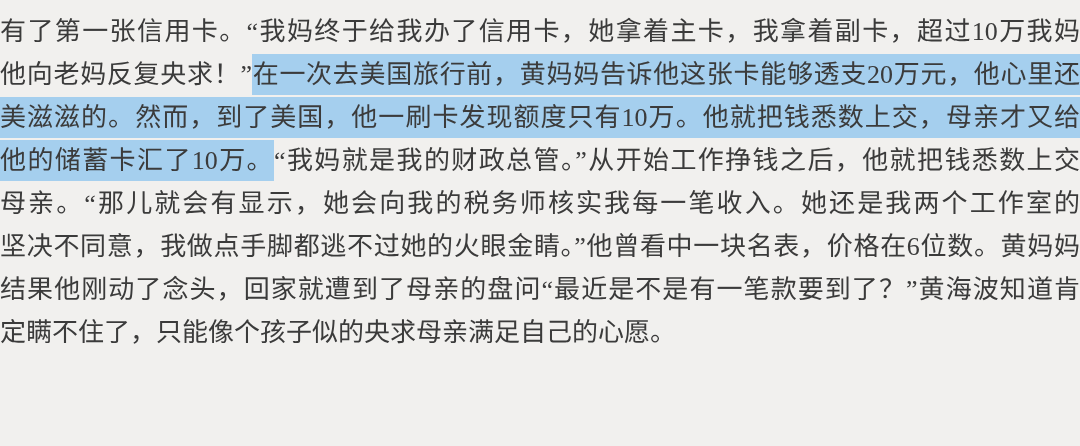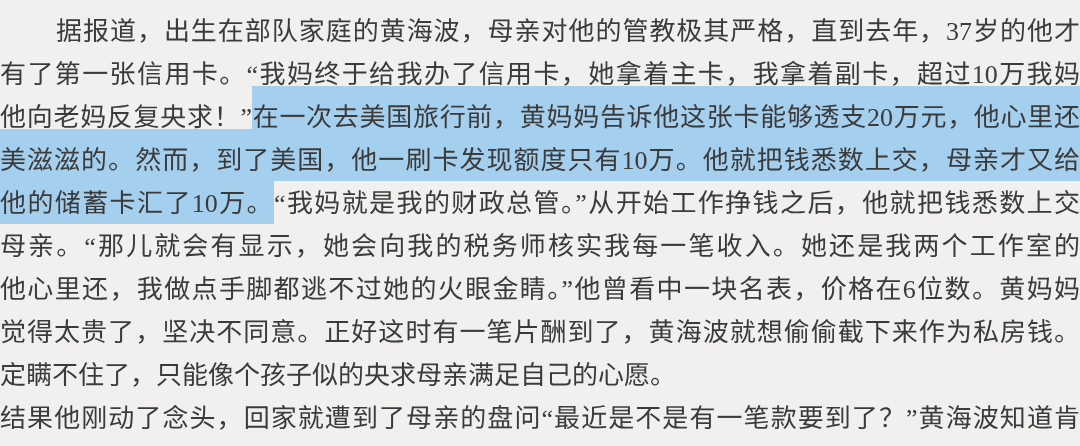--- a/index.html
+++ b/index.html
@@ -23,32 +23,30 @@
     height:43px;
     line-height:43px;
     text-align:justify;
     text-align-last:justify;
     overflow:visible;
   }
   .line.indent{ text-indent:56px; }
   .line.last{ text-align-last:left; }
   .hl{
     background-color:var(--hl);
-    padding-top:17px;
+    padding-top:6px;
     padding-bottom:6px;
     margin-top:28px;
   }
 </style>
 </head>
 <body>
 
 <div class="article" id="article-root">
-    <div class="line indent"><span class="plain">据报道，出生在部队家庭的黄海波，母亲对他的管教极其严格，直到去年，37岁的他才</span></div>
     <div class="line"><span class="plain">有了第一张信用卡。“我妈终于给我办了信用卡，她拿着主卡，我拿着副卡，超过10万我妈</span></div>
     <div class="line"><span class="plain">他向老妈反复央求！”</span><span class="hl">在一次去美国旅行前，黄妈妈告诉他这张卡能够透支20万元，他心里还</span></div>
     <div class="line"><span class="hl">美滋滋的。然而，到了美国，他一刷卡发现额度只有10万。他就把钱悉数上交，母亲才又给</span></div>
     <div class="line"><span class="hl">他的储蓄卡汇了10万。</span><span class="plain">“我妈就是我的财政总管。”从开始工作挣钱之后，他就把钱悉数上交</span></div>
     <div class="line"><span class="plain">母亲。“那儿就会有显示，她会向我的税务师核实我每一笔收入。她还是我两个工作室的</span></div>
-    <div class="line"><span class="plain">他心里还，我做点手脚都逃不过她的火眼金睛。”他曾看中一块名表，价格在6位数。黄妈妈</span></div>
-    <div class="line"><span class="plain">觉得太贵了，坚决不同意。正好这时有一笔片酬到了，黄海波就想偷偷截下来作为私房钱。</span></div>
+    <div class="line"><span class="plain">坚决不同意，我做点手脚都逃不过她的火眼金睛。”他曾看中一块名表，价格在6位数。黄妈妈</span></div>
+    <div class="line"><span class="plain">结果他刚动了念头，回家就遭到了母亲的盘问“最近是不是有一笔款要到了？”黄海波知道肯</span></div>
     <div class="line last"><span class="plain">定瞒不住了，只能像个孩子似的央求母亲满足自己的心愿。</span></div>
-    <div class="line"><span class="plain">结果他刚动了念头，回家就遭到了母亲的盘问“最近是不是有一笔款要到了？”黄海波知道肯</span></div>
   </div>
 
 </body></html>

